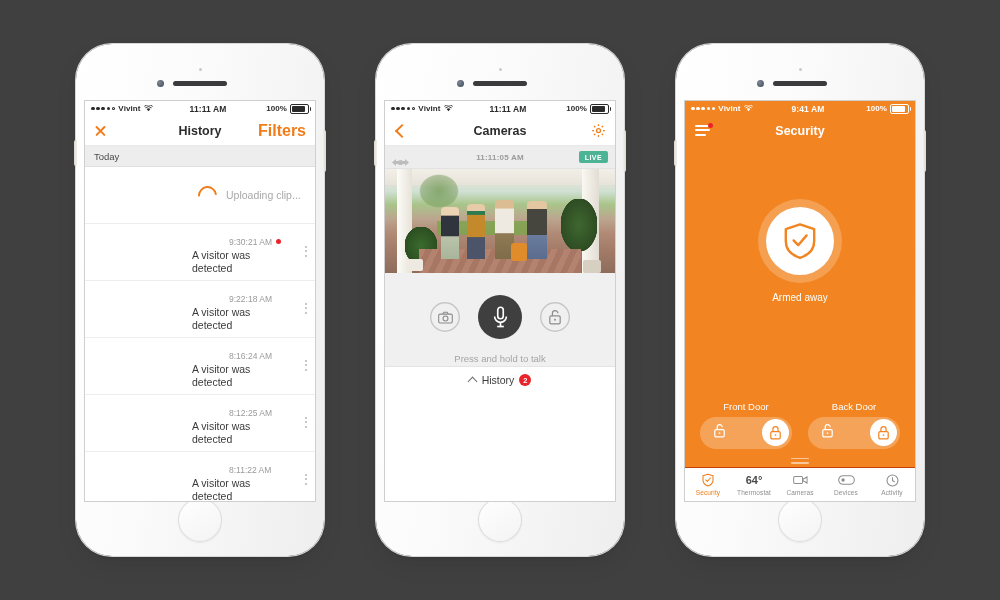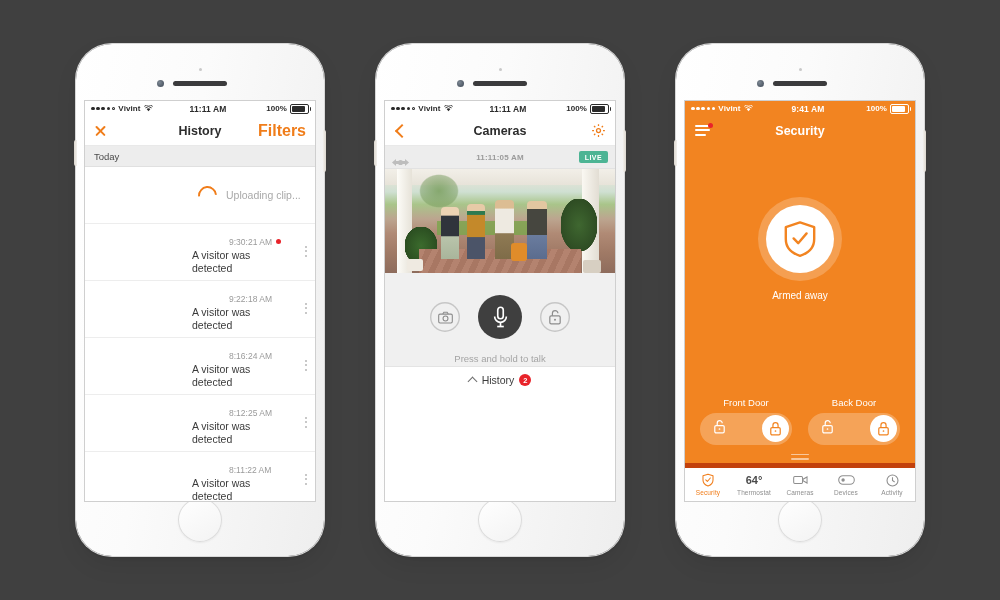--- a/index.html
+++ b/index.html
@@ -265,21 +265,21 @@
   }
   .toggle .lock-open { margin-left:10px; }
   .knob {
     width:27px; height:27px; border-radius:50%; background:#fff;
     display:flex; align-items:center; justify-content:center;
   }
   .grabber { width:18px; margin:9px auto 0 auto; }
   .grabber i { display:block; height:1.6px; background:rgba(255,255,255,.55); border-radius:1px; margin-bottom:3px;}
   .tabbar {
     height:33px; background:#fff; display:flex; align-items:center;
-    border-top:5px solid #c2410c;
+    border-top:1px solid #c2410c;
   }
   .tab { flex:1; display:flex; flex-direction:column; align-items:center; gap:2px; }
   .tab .tlbl { font-size:6.5px; color:#8e8e8e; letter-spacing:.1px; }
   .tab.active .tlbl { color:#f07d1a; }
   .tab .ticon { height:13px; display:flex; align-items:center; justify-content:center; }
   .temp { font-size:11px; color:#4a4a4a; font-weight:bold; line-height:13px;}
 </style>
 </head>
 <body>
 

